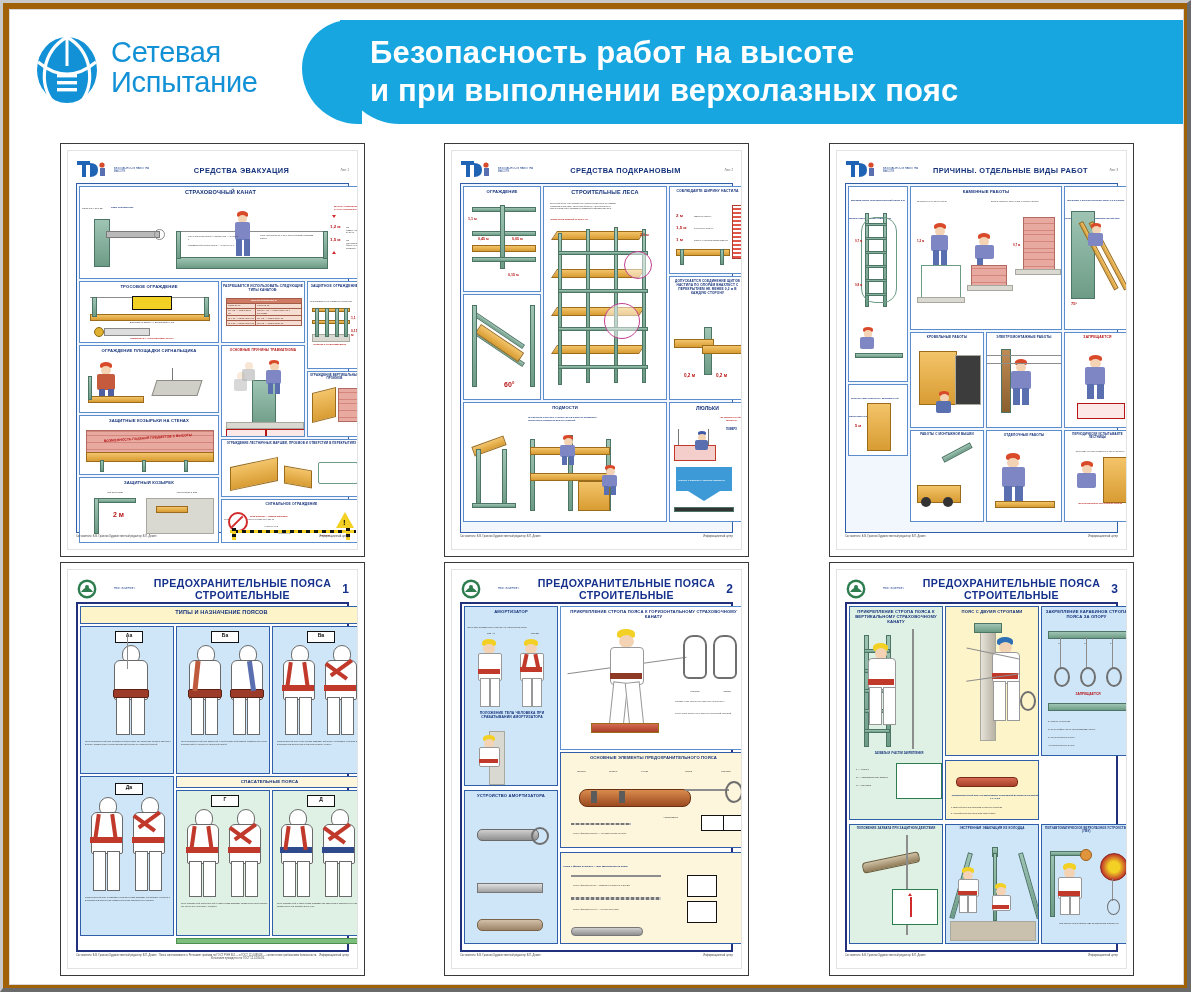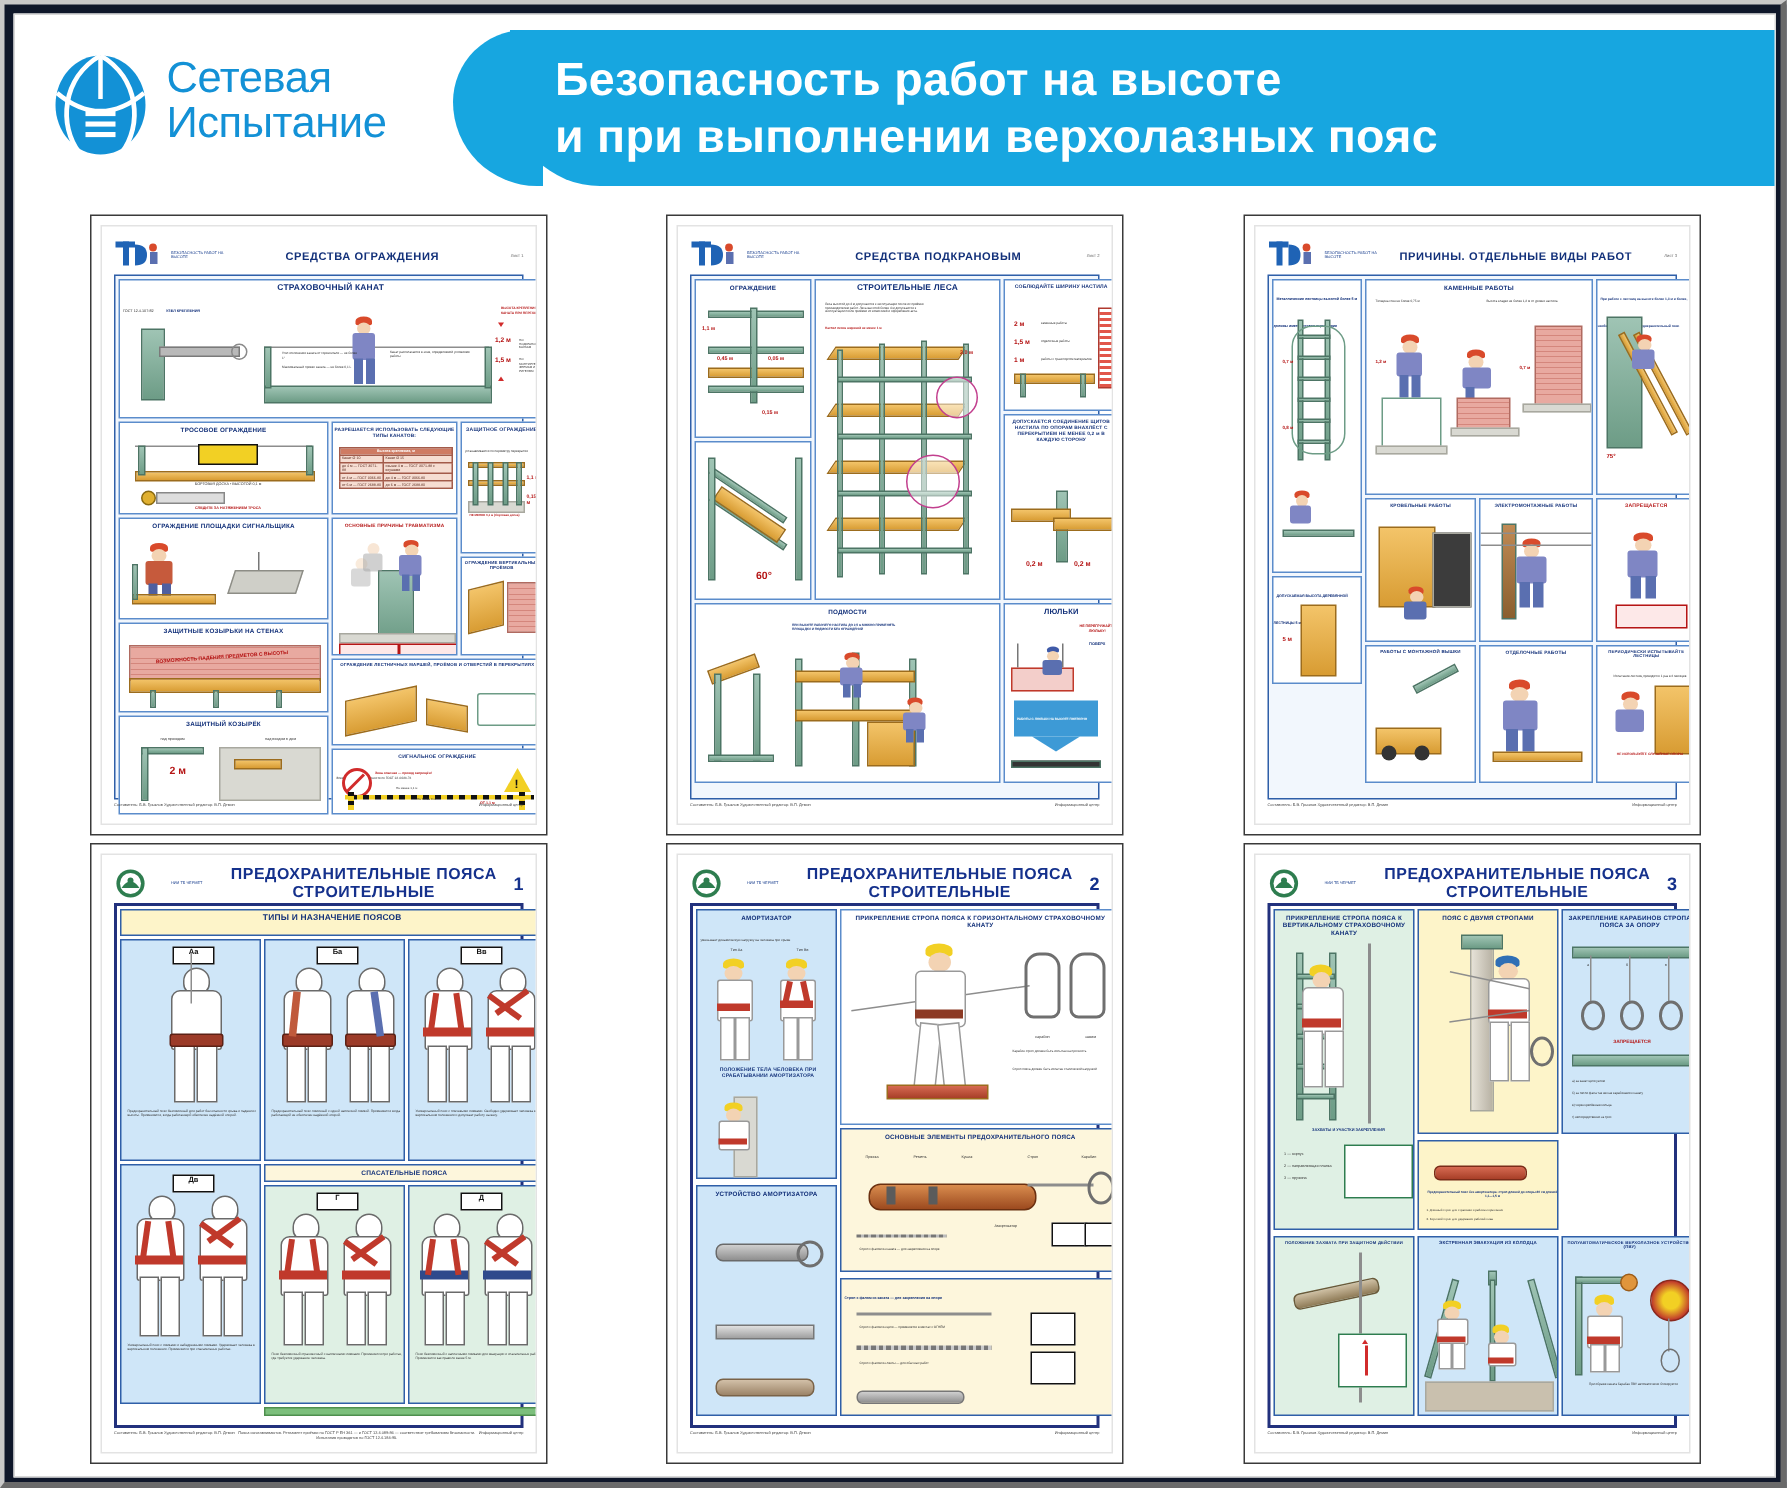--- a/index.html
+++ b/index.html
@@ -10,21 +10,21 @@
     overflow:hidden;
   }
   
   #frame{
     position:absolute;left:0;top:0;width:1191px;height:992px;
     box-sizing:border-box;
     border-left:3px solid #c9c9c9;
     border-top:3px solid #c9c9c9;
     border-right:4px solid #6a6a6a;
     border-bottom:4px solid #6a6a6a;
-    background:#0f172a;
+    background:#a16207;
   }
   #inner{
     position:absolute;left:6px;top:6px;width:1175px;height:976px;
     background:#ffffff;
     border:1px solid #d8d8d8;
     box-sizing:border-box;
     overflow:hidden;
   }
 
   
@@ -213,21 +213,21 @@
             <svg viewBox="0 0 34 22" width="34" height="22">
               <rect x="1" y="2" width="13" height="4" fill="#1f63b5"></rect>
               <rect x="6" y="2" width="4" height="16" fill="#1f63b5"></rect>
               <path d="M14 18 L14 4 Q22 4 22 11 Q22 18 14 18 Z" fill="#1f63b5"></path>
               <circle cx="26" cy="6" r="2.6" fill="#d94a2b"></circle>
               <rect x="24" y="9" width="5" height="8" fill="#5a6fb0"></rect>
             </svg>
           </span>
           <span class="p-badge-sub">БЕЗОПАСНОСТЬ
 РАБОТ НА ВЫСОТЕ</span>
-          <span class="p-title small">СРЕДСТВА ОГРАЖДЕНИЯ</span>
+          <span class="p-title small">СРЕДСТВА ЭВАКУАЦИЯ</span>
           <span class="p-corner">Лист 1</span>
         </div>
 
         <div class="p-body">
 
           <div class="pnl white" style="left:2px;top:2px;width:283px;height:93px;">
             <span class="pnl-t lg">СТРАХОВОЧНЫЙ КАНАТ</span>
             <span class="tiny c">ГОСТ 12.4.107-82</span>
 
             <span class="tiny blue" style="position:absolute;left:18px;top:18px;width:44px;text-align:center;">УЗЕЛ КРЕПЛЕНИЯ</span>

